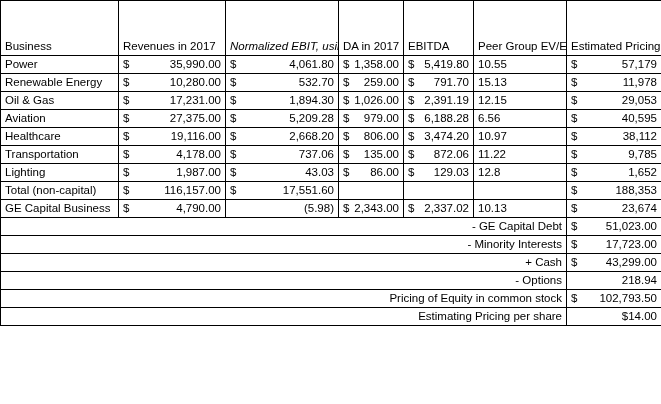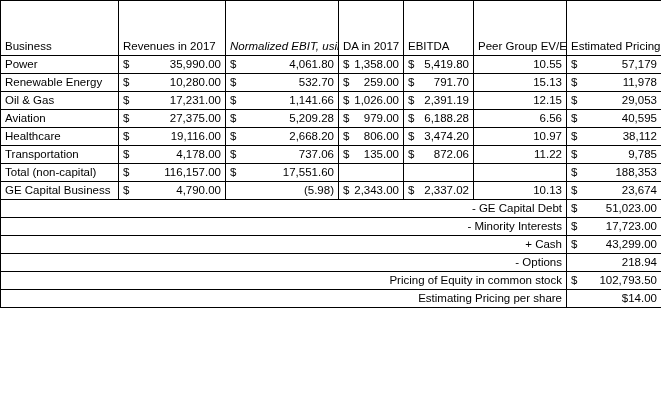--- a/index.html
+++ b/index.html
@@ -38,21 +38,21 @@
   .col-ebitda   { width: 70px;  }
   .col-peer     { width: 93px;  }
   .col-price    { width: 95px;  }
 
   .hdr td {
     vertical-align: bottom;
     font-style: italic;
     height: 50px;
   }
   .hdr .plain { font-style: normal; }
-  .right { text-align: right; }
+  .right { text-align: left; }
   .left  { text-align: left; }
   .bold  { font-weight: bold; }
 
   
   .cur {
     position: relative;
     text-align: right;
     padding-right: 5px;
   }
   .cur .sym {
@@ -114,21 +114,21 @@
       <td class="cur"><span class="sym">$</span><span>532.70</span></td>
       <td class="cur"><span class="sym">$</span><span>259.00</span></td>
       <td class="cur"><span class="sym">$</span><span>791.70</span></td>
       <td class="right">15.13</td>
       <td class="cur"><span class="sym">$</span><span>11,978</span></td>
     </tr>
 
     <tr>
       <td class="left">Oil &amp; Gas</td>
       <td class="cur"><span class="sym">$</span><span>17,231.00</span></td>
-      <td class="cur"><span class="sym">$</span><span>1,141.66</span></td>
+      <td class="cur"><span class="sym">$</span><span>1,894.30</span></td>
       <td class="cur"><span class="sym">$</span><span>1,026.00</span></td>
       <td class="cur"><span class="sym">$</span><span>2,391.19</span></td>
       <td class="right">12.15</td>
       <td class="cur"><span class="sym">$</span><span>29,053</span></td>
     </tr>
 
     <tr>
       <td class="left">Aviation</td>
       <td class="cur"><span class="sym">$</span><span>27,375.00</span></td>
       <td class="cur"><span class="sym">$</span><span>5,209.28</span></td>
@@ -151,20 +151,29 @@
     <tr>
       <td class="left">Transportation</td>
       <td class="cur"><span class="sym">$</span><span>4,178.00</span></td>
       <td class="cur"><span class="sym">$</span><span>737.06</span></td>
       <td class="cur"><span class="sym">$</span><span>135.00</span></td>
       <td class="cur"><span class="sym">$</span><span>872.06</span></td>
       <td class="right">11.22</td>
       <td class="cur"><span class="sym">$</span><span>9,785</span></td>
     </tr>
 
+    <tr>
+      <td class="left">Lighting</td>
+      <td class="cur"><span class="sym">$</span><span>1,987.00</span></td>
+      <td class="cur"><span class="sym">$</span><span>43.03</span></td>
+      <td class="cur"><span class="sym">$</span><span>86.00</span></td>
+      <td class="cur"><span class="sym">$</span><span>129.03</span></td>
+      <td class="right">12.8</td>
+      <td class="cur"><span class="sym">$</span><span>1,652</span></td>
+    </tr>
 
     <tr>
       <td class="left">Total (non-capital)</td>
       <td class="cur"><span class="sym">$</span><span>116,157.00</span></td>
       <td class="cur"><span class="sym">$</span><span>17,551.60</span></td>
       <td class="cur"><span class="sym"></span><span></span></td>
       <td class="cur"><span class="sym"></span><span></span></td>
       <td class="right"></td>
       <td class="cur"><span class="sym">$</span><span>188,353</span></td>
     </tr>

